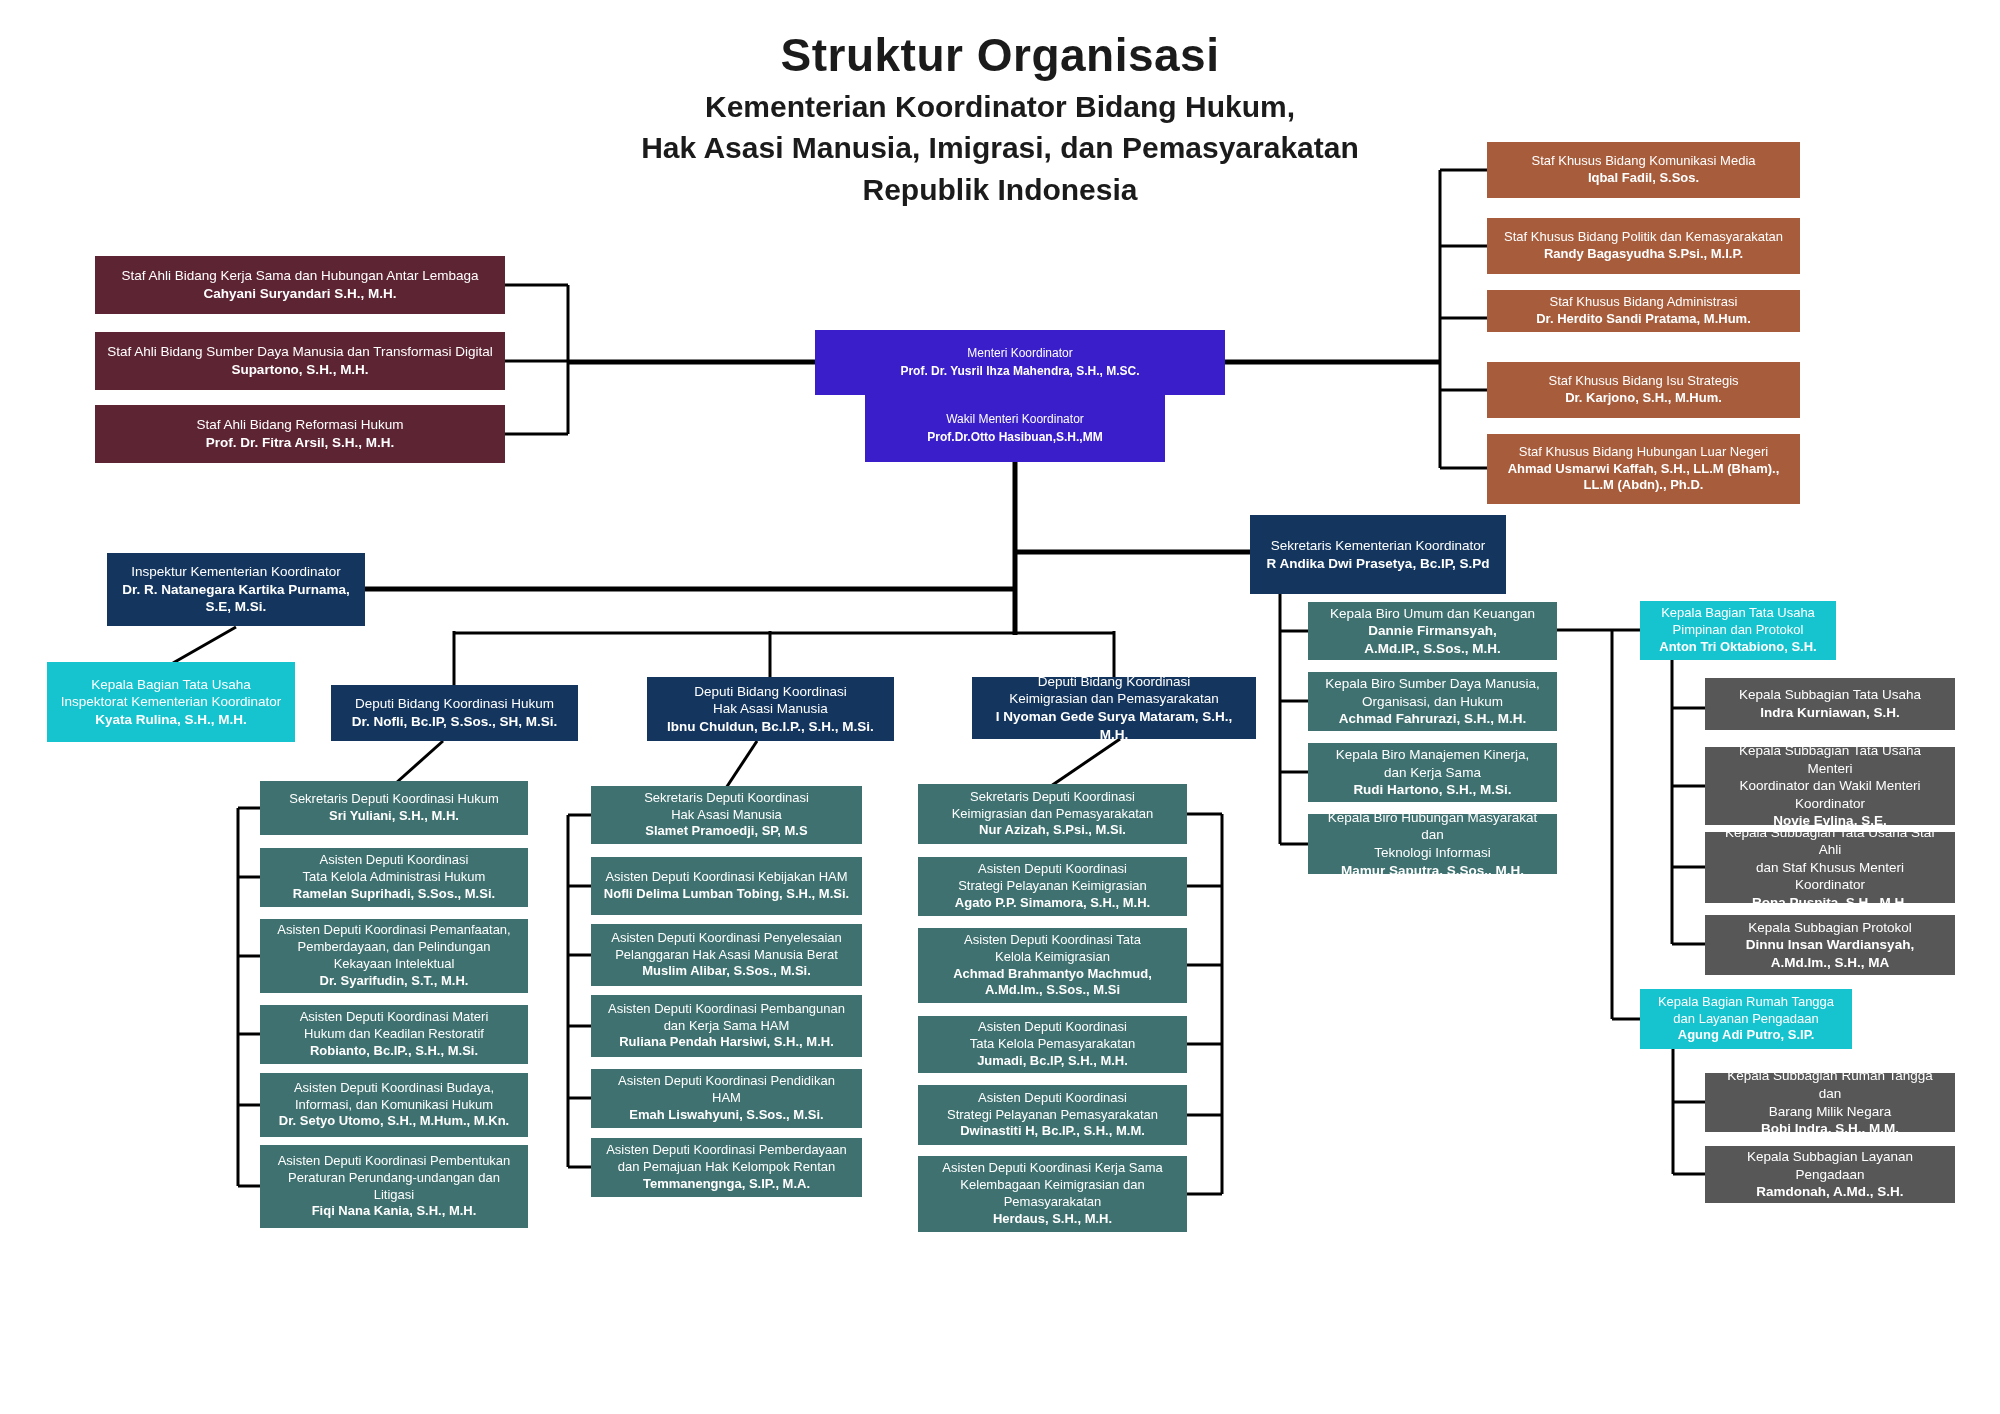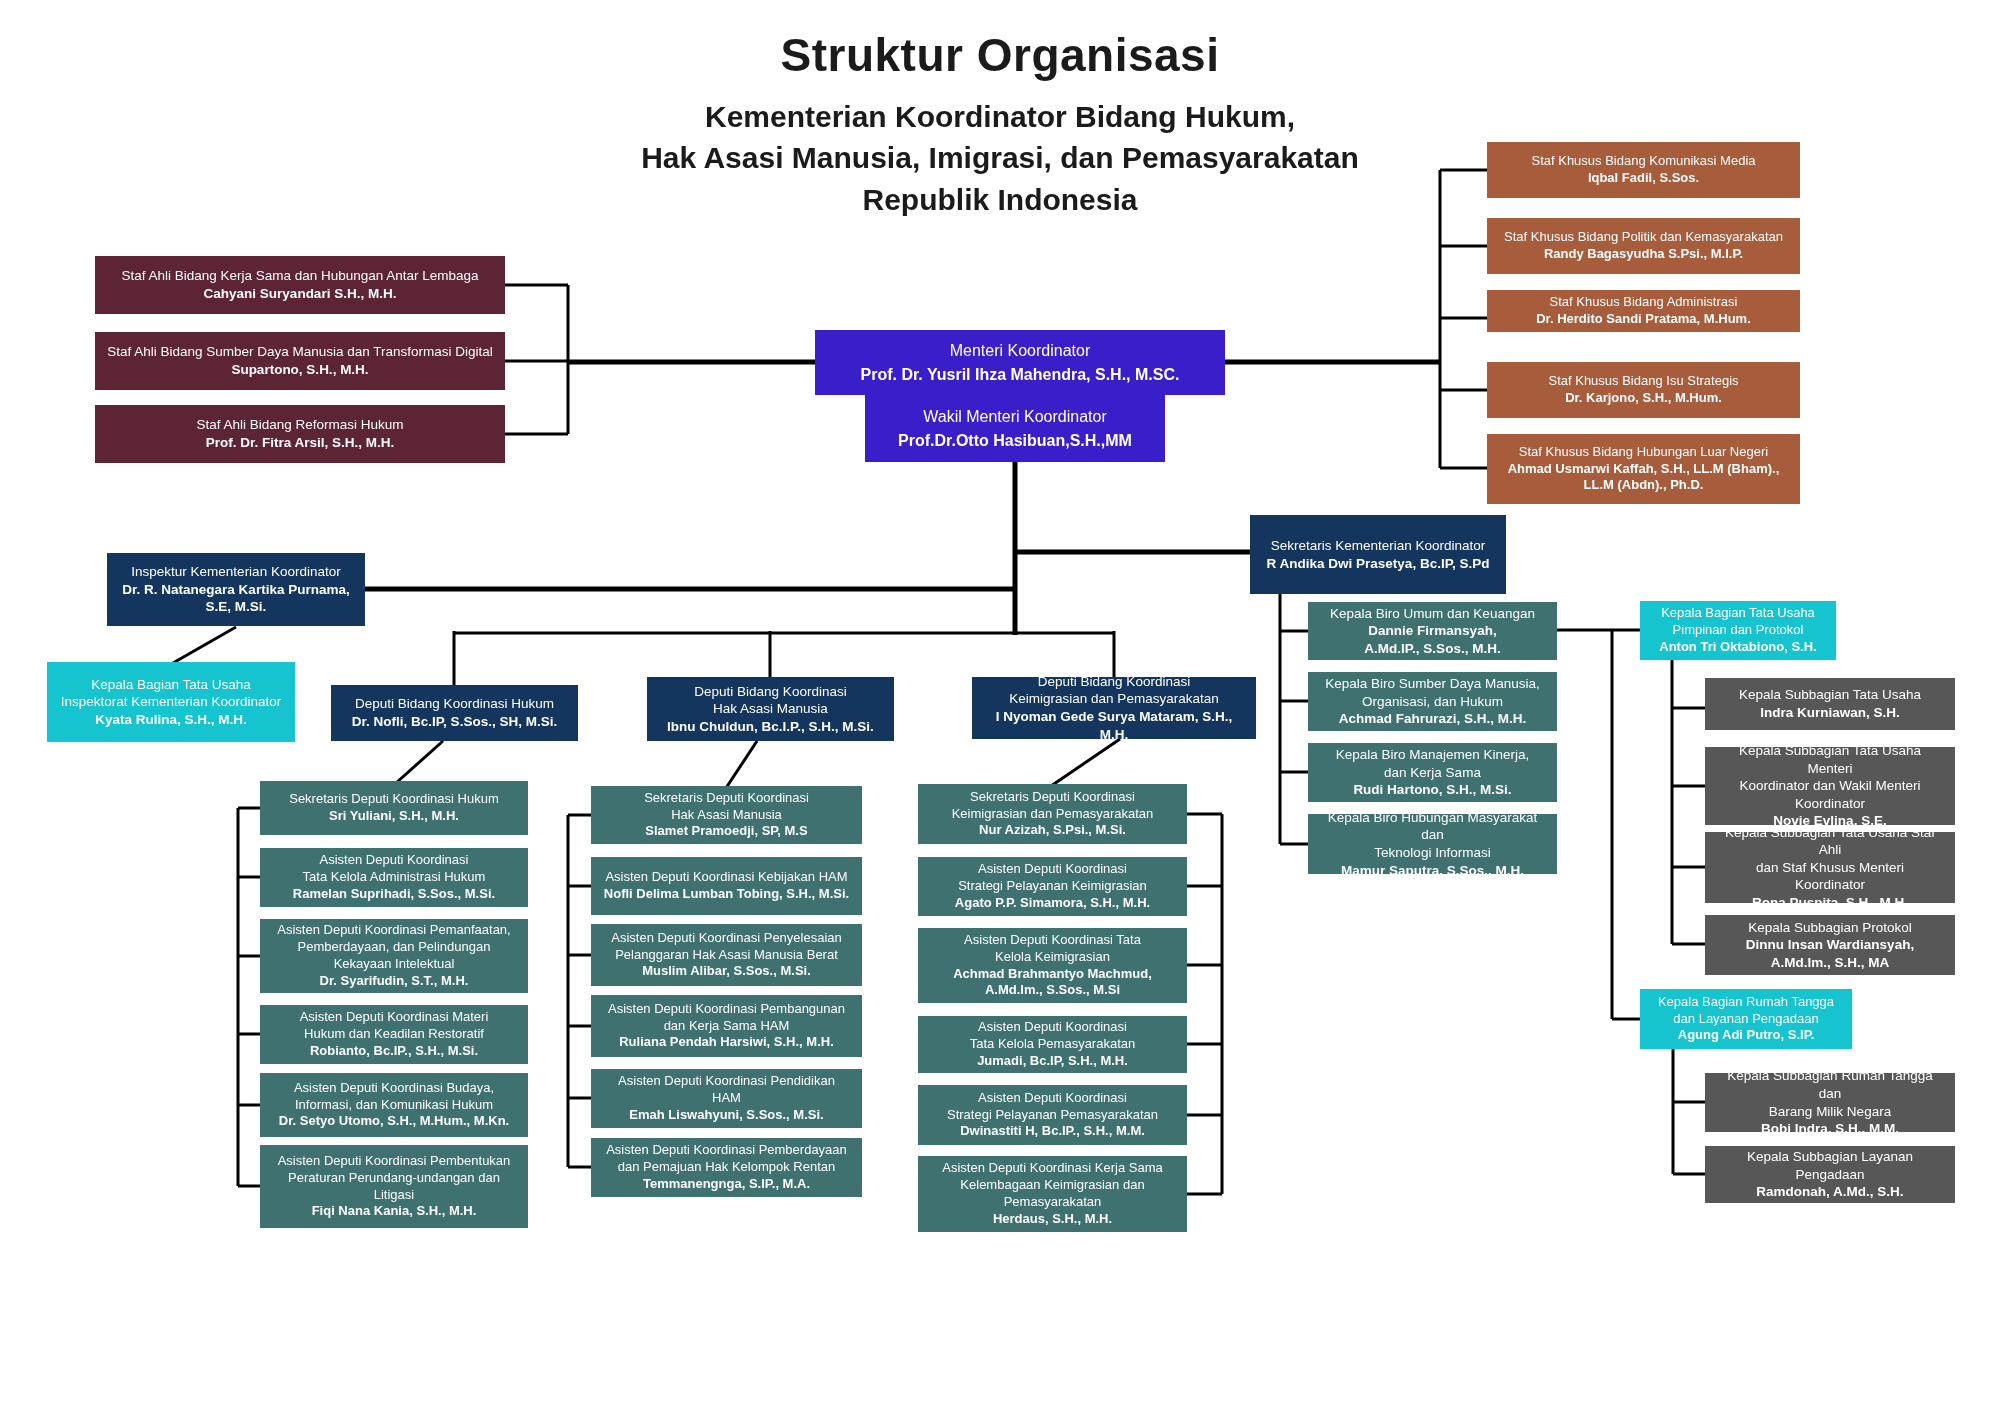--- a/index.html
+++ b/index.html
@@ -2,36 +2,36 @@
 <html style="--maroon: #5D2433; --brown: #A75C3C; --purple: #3A1EC9; --navy: #14365E; --teal: #3E716F; --cyan: #15C4CF; --gray: #575757; --line: #000000;"><head>
 <meta charset="utf-8">
 <style>
   html,body{margin:0;padding:0;background:#ffffff;}
   body{width:2000px;height:1414px;position:relative;overflow:hidden;
        font-family:"Liberation Sans","DejaVu Sans",sans-serif;}
   #canvas{position:absolute;left:0;top:0;width:2000px;height:1414px;}
   #wires{position:absolute;left:0;top:0;width:2000px;height:1414px;}
   .titleblock{position:absolute;left:0;top:28px;width:2000px;text-align:center;color:#1b1b1b;}
   .title-main{font-size:46px;font-weight:700;letter-spacing:.5px;}
-  .title-sub{margin-top:14px;font-size:30px;font-weight:700;line-height:1.38;white-space:pre-line;}
+  .title-sub{margin-top:4px;font-size:30px;font-weight:700;line-height:1.38;white-space:pre-line;}
   .node{position:absolute;box-sizing:border-box;display:flex;flex-direction:column;
         justify-content:center;align-items:center;text-align:center;color:#fff;
         padding:5px 10px;line-height:1.3;}
   .role{font-weight:400;white-space:pre-line;}
   .person{font-weight:700;white-space:pre-line;}
   .maroon{background:var(--maroon);}
   .brown{background:var(--brown);}
   .purple{background:var(--purple);}
   .navy{background:var(--navy);}
   .teal{background:var(--teal);}
   .cyan{background:var(--cyan);}
   .gray{background:var(--gray);}
   .fs13 .role,.fs13 .person{font-size:13px;}
   .fs135 .role,.fs135 .person{font-size:13.5px;}
-  .fs16 .role,.fs16 .person{font-size:16px;line-height:1.45;}
+  .fs16 .role,.fs16 .person{font-size:12px;line-height:1.45;}
 </style>
 </head>
 <body>
 
 <div id="canvas">
 
   <svg id="wires" viewBox="0 0 2000 1414">
     <g stroke="#000" fill="none">
 
       <g stroke-width="5">

